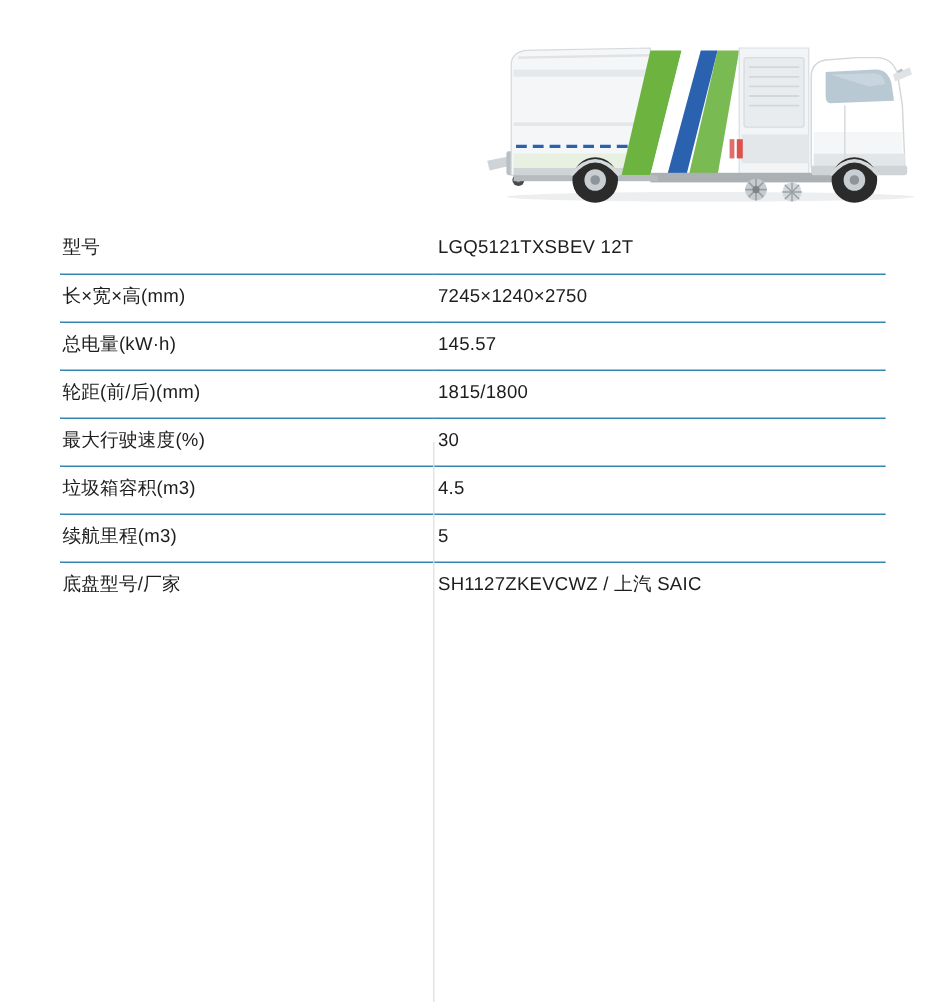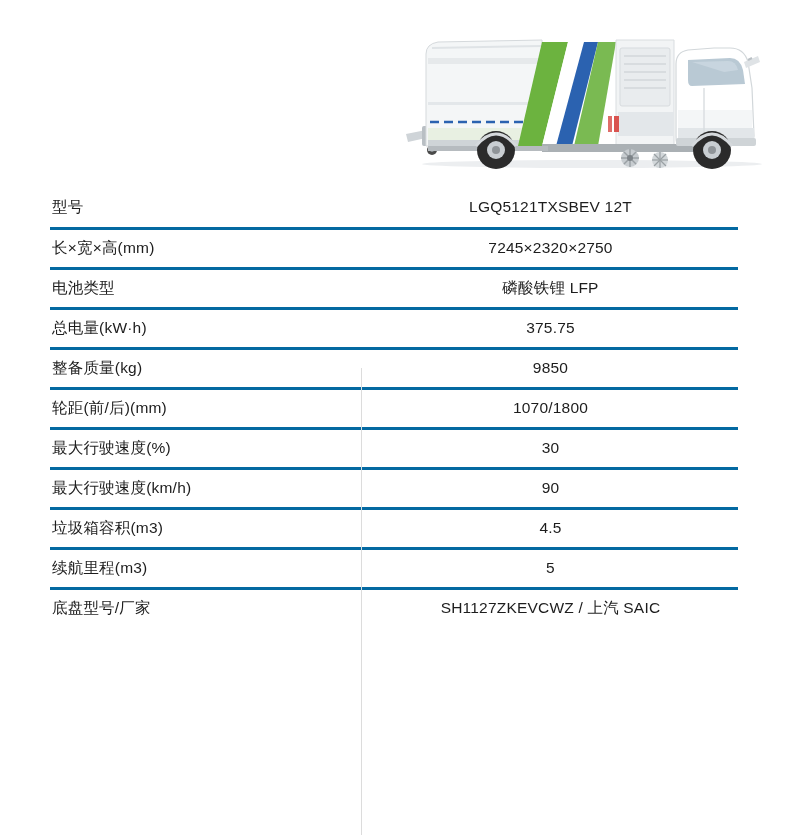--- a/index.html
+++ b/index.html
@@ -41,41 +41,41 @@
   .spec-table {
     width: 680px;
     margin: 0 auto;
     border-collapse: collapse;
     table-layout: fixed;
   }
   .spec-table tr {
     height: 40px;
   }
   .spec-table td {
-    border-bottom: 3px solid #0369a1;
+    border-bottom: 1px solid #0369a1;
     font-size: 15.5px;
     line-height: 1.2;
     color: #1d1d1d;
     padding: 0 4px 0 4px;
     vertical-align: middle;
     white-space: nowrap;
   }
   .spec-table tr:last-child td {
     border-bottom: none;
     margin-top: 29px;
   }
   td.label {
     width: 305px;
     text-align: left;
     padding-left: 2px;
     letter-spacing: 0.2px;
   }
   td.value {
     width: 371px;
-    text-align: center;
+    text-align: left;
     padding-right: 2px;
     letter-spacing: 0.2px;
   }
   .divider-col {
     position: absolute;
     left: 361px;
     top: 186px;
     width: 1px;
     height: 620px;
     background: #dcdcdc;
@@ -183,45 +183,33 @@
   <div class="table-area">
     <div class="divider-col"></div>
     <table class="spec-table">
       <tbody>
         <tr>
           <td class="label">型号</td>
           <td class="value">LGQ5121TXSBEV 12T</td>
         </tr>
         <tr>
           <td class="label">长×宽×高(mm)</td>
-          <td class="value">7245×2320×2750</td>
-        </tr>
-        <tr>
-          <td class="label">电池类型</td>
-          <td class="value">磷酸铁锂 LFP</td>
+          <td class="value">7245×1240×2750</td>
         </tr>
         <tr>
           <td class="label">总电量(kW·h)</td>
-          <td class="value">375.75</td>
-        </tr>
-        <tr>
-          <td class="label">整备质量(kg)</td>
-          <td class="value">9850</td>
+          <td class="value">145.57</td>
         </tr>
         <tr>
           <td class="label">轮距(前/后)(mm)</td>
-          <td class="value">1070/1800</td>
+          <td class="value">1815/1800</td>
         </tr>
         <tr>
           <td class="label">最大行驶速度(%)</td>
           <td class="value">30</td>
-        </tr>
-        <tr>
-          <td class="label">最大行驶速度(km/h)</td>
-          <td class="value">90</td>
         </tr>
         <tr>
           <td class="label">垃圾箱容积(m3)</td>
           <td class="value">4.5</td>
         </tr>
         <tr>
           <td class="label">续航里程(m3)</td>
           <td class="value">5</td>
         </tr>
         <tr>

